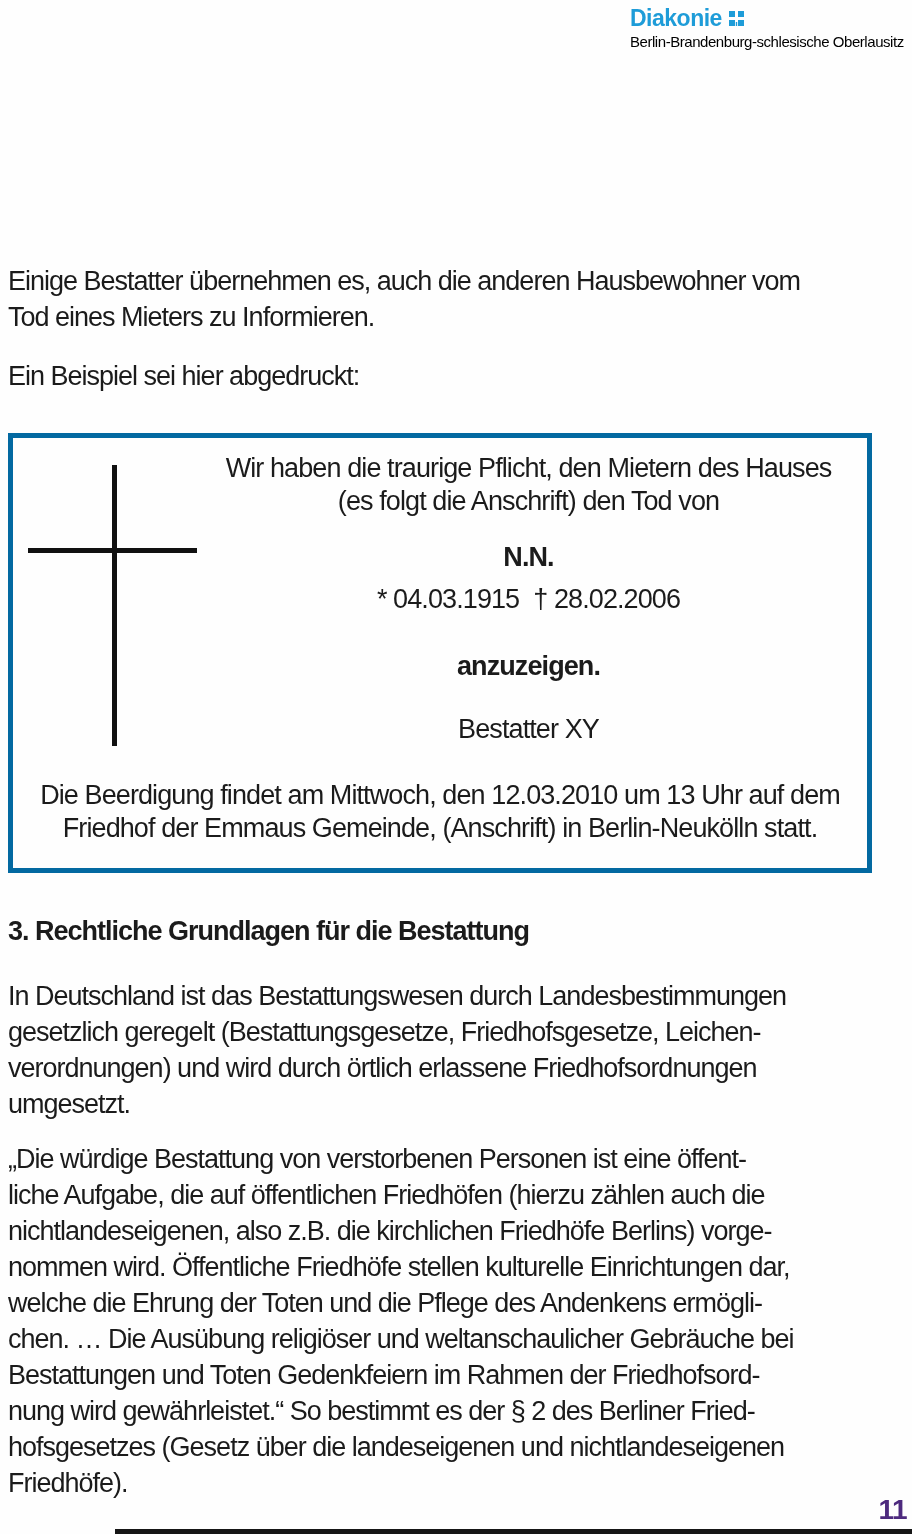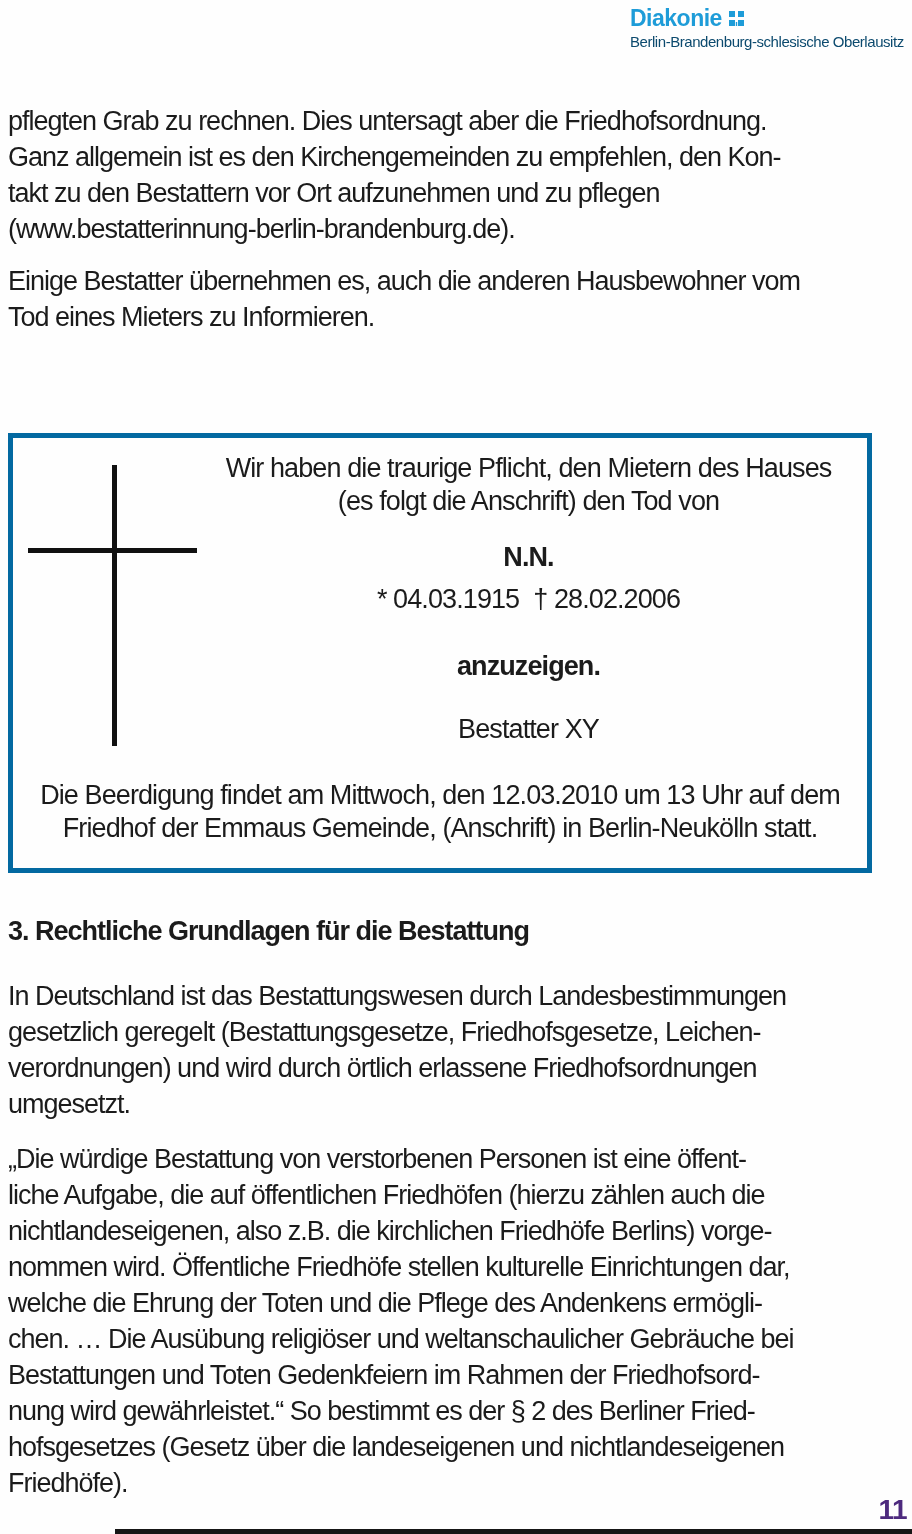--- a/index.html
+++ b/index.html
@@ -129,29 +129,26 @@
       <span class="brand" style="color:#1e9cd8">Diakonie</span>
       <span class="kronenkreuz">
         <svg width="15" height="15" viewBox="0 0 15 15" aria-hidden="true">
           <rect x="0" y="0" width="15" height="15" fill="#1e9cd8"></rect>
           <rect x="6" y="0" width="3" height="15" fill="#fefefe"></rect>
           <rect x="0" y="6" width="15" height="3" fill="#fefefe"></rect>
           <rect x="6.8" y="11" width="1.4" height="4" fill="#1e9cd8"></rect>
         </svg>
       </span>
     </div>
-    <div class="region" style="color:#0c4a6e">Berlin-Brandenburg-schlesische Oberlausitz</div>
+    <div class="region" style="color:#000000">Berlin-Brandenburg-schlesische Oberlausitz</div>
   </div>
 
-  <div class="para p1">pflegten Grab zu rechnen. Dies untersagt aber die Friedhofsordnung.
-Ganz allgemein ist es den Kirchengemeinden zu empfehlen, den Kon-
-takt zu den Bestattern vor Ort aufzunehmen und zu pflegen
-(www.bestatterinnung-berlin-brandenburg.de).</div>
   <div class="para p2">Einige Bestatter übernehmen es, auch die anderen Hausbewohner vom
 Tod eines Mieters zu Informieren.</div>
+  <div class="para p3">Ein Beispiel sei hier abgedruckt:</div>
 
   <div class="announcement-box">
     <div class="cross-v"></div>
     <div class="cross-h"></div>
 
     <div class="ann-text ann-opening">Wir haben die traurige Pflicht, den Mietern des Hauses
 (es folgt die Anschrift) den Tod von</div>
     <div class="ann-text ann-name">N.N.</div>
     <div class="ann-text ann-dates">
       <span>* 04.03.1915</span>

